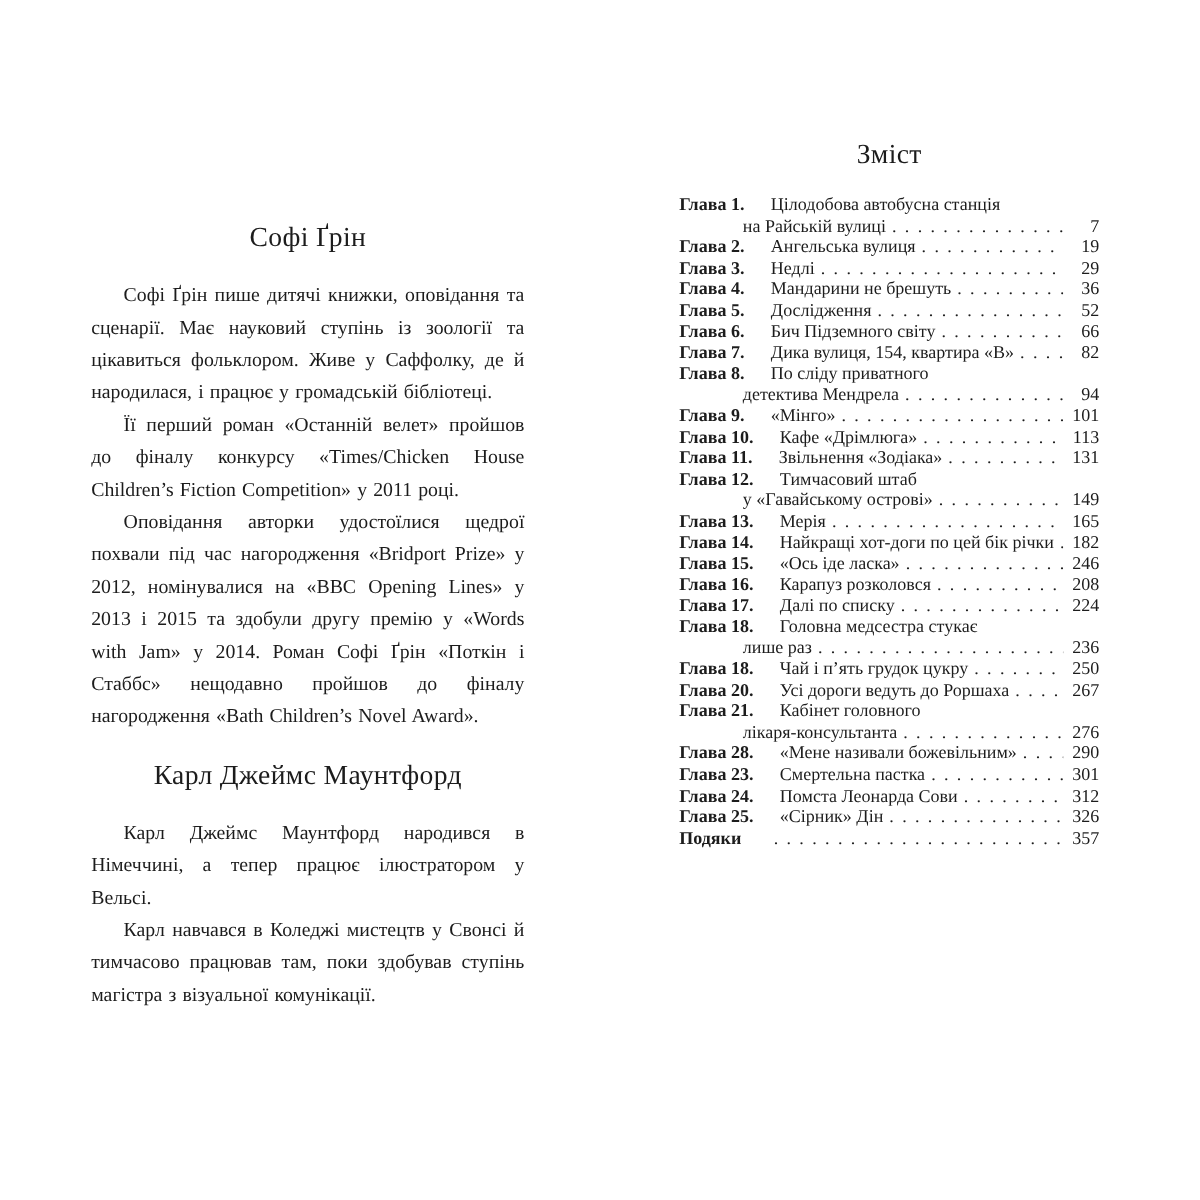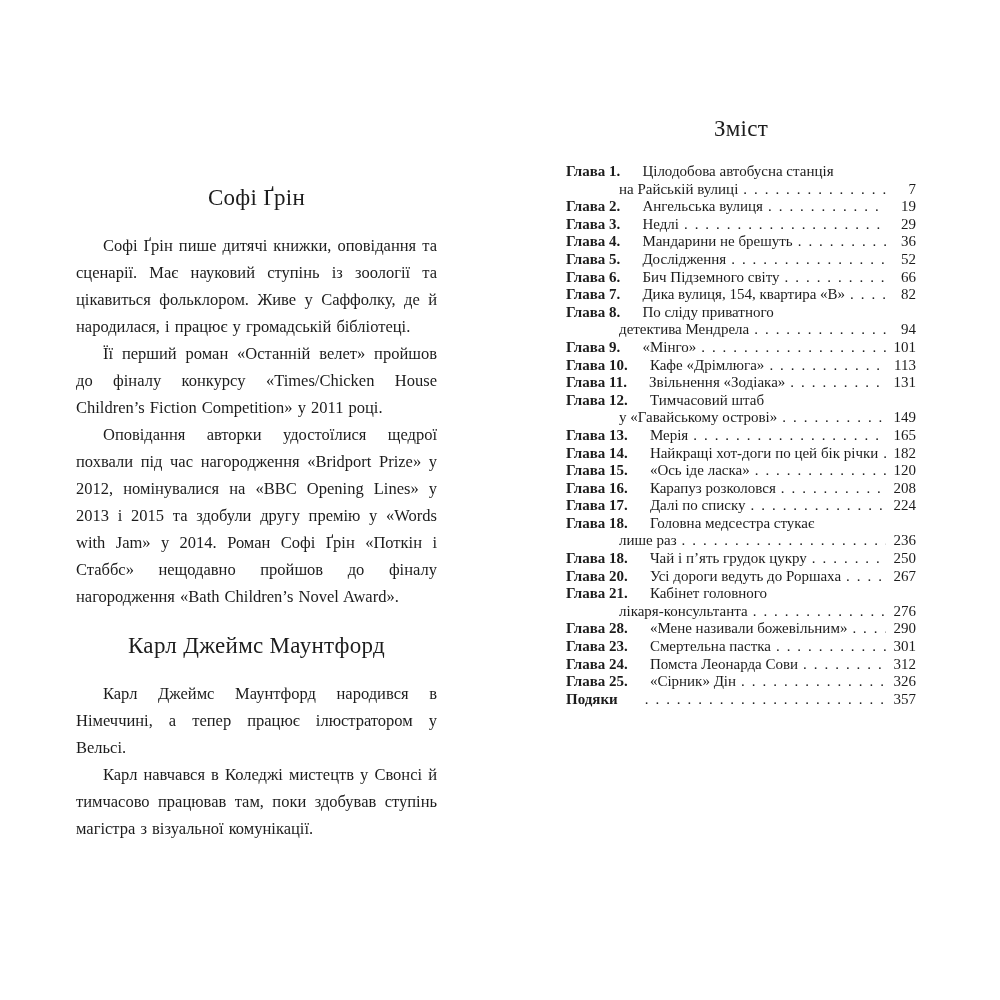--- a/index.html
+++ b/index.html
@@ -193,21 +193,21 @@
         <div class="toc-row">
           <span class="toc-label">Глава 14.</span>
           <span class="toc-text">Найкращі хот-доги по цей бік річки</span>
           <span class="toc-leader"></span>
           <span class="toc-page">182</span>
         </div>
         <div class="toc-row">
           <span class="toc-label">Глава 15.</span>
           <span class="toc-text">«Ось іде ласка»</span>
           <span class="toc-leader"></span>
-          <span class="toc-page">120</span>
+          <span class="toc-page">246</span>
         </div>
         <div class="toc-row">
           <span class="toc-label">Глава 16.</span>
           <span class="toc-text">Карапуз розколовся</span>
           <span class="toc-leader"></span>
           <span class="toc-page">208</span>
         </div>
         <div class="toc-row">
           <span class="toc-label">Глава 17.</span>
           <span class="toc-text">Далі по списку</span>

